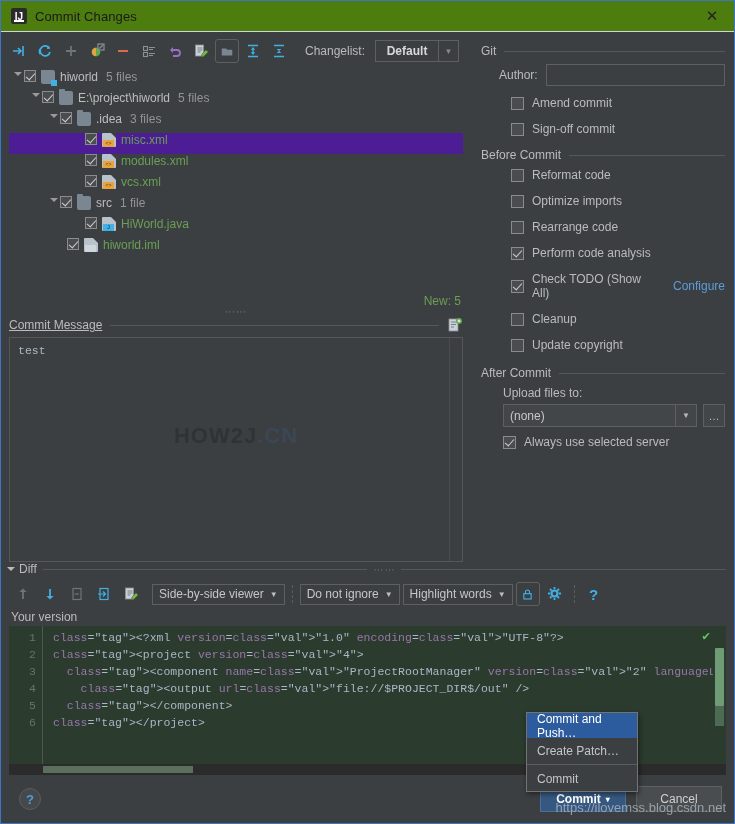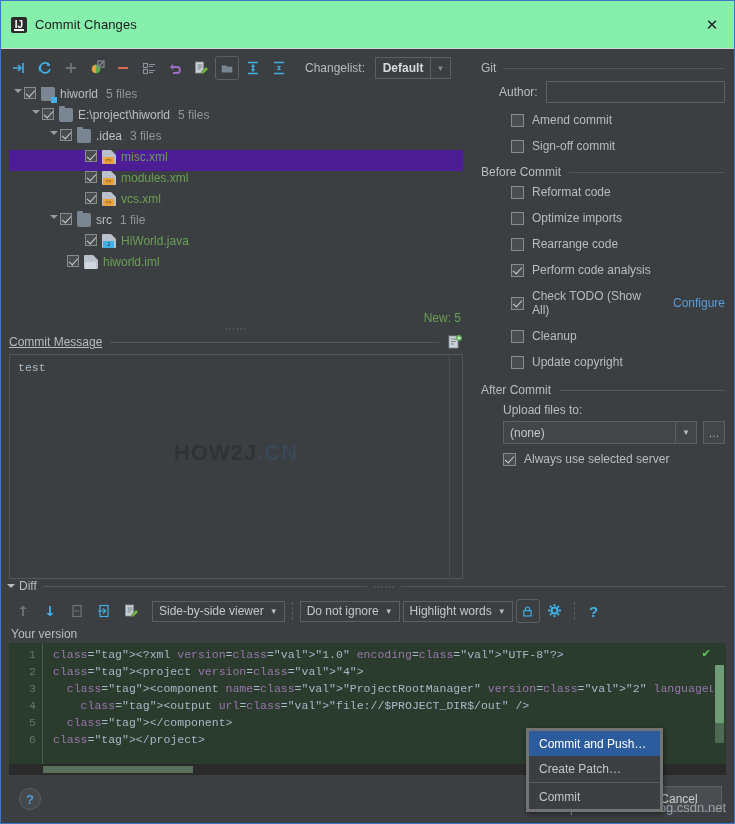--- a/index.html
+++ b/index.html
@@ -14,21 +14,21 @@
     position: relative;
   }
   .window {
     position:absolute; inset:0;
     border: 1px solid #3c76c4;
     background: #3c3f41;
     display:flex; flex-direction:column;
   }
   
   .titlebar {
-    height: 48px; background:#86efac; color:#000000;
+    height: 31px; background:#4d7c0f; color:#000000;
     display:flex; align-items:center; flex:0 0 auto;
     border-bottom:1px solid #d4d4d4;
   }
   .title-icon {
     width:16px;height:16px;margin-left:10px;margin-right:8px;
     background:#2b2b2b; border-radius:2px; position:relative;
     display:flex;align-items:center;justify-content:center;
     color:#fff; font-size:10px; font-weight:bold;
   }
   .title-icon::after{
@@ -53,21 +53,21 @@
     padding:0 6px; margin-top:4px;
   }
   .tb-btn{
     width:24px;height:24px;display:flex;align-items:center;justify-content:center;
     cursor:pointer; border-radius:3px; position:relative;
   }
   .tb-btn.framed{ border:1px solid #5e6060; }
   .tb-sep{ width:1px;height:18px;border-left:1px dashed #5a5c5e; margin:0 4px;}
   .tb-label{ margin-left:12px; color:#bbb; font-size:12px;}
   .changelist-combo{
-    margin-left:8px; height:22px; width:76px; display:flex;
+    margin-left:8px; height:22px; width:84px; display:flex;
     border:1px solid #5e6060; background:#3c3f41;
   }
   .changelist-combo .val{
     flex:1 1 auto; display:flex;align-items:center;justify-content:center;
     font-weight:bold; color:#d8d8d8; font-size:12px;
   }
   .changelist-combo .arrow{
     width:20px; border-left:1px solid #5e6060;
     display:flex;align-items:center;justify-content:center;
     color:#888; font-size:8px;
@@ -240,24 +240,23 @@
   .ed-hsb{
     height:11px; background:#2b2b2b; margin:0 8px;
     position:relative; flex:0 0 auto;
   }
   .ed-hsb .hthumb{
     position:absolute; left:34px; top:2px; width:150px; height:7px; background:#5a6f5c;
   }
 
   
   .popup{
-    position:absolute; left:525px; top:711px; width:137px;
-    background:#3c3f41; border:3px solid #737373; z-index:40;
+    position:absolute; left:525px; top:711px; width:112px;
+    background:#3c3f41; border:1px solid #737373; z-index:40;
     box-shadow:1px 2px 5px rgba(0,0,0,.45);
-    margin-top:16px;
   }
   .popup .mi{
     height:25px; display:flex;align-items:center;padding:0 10px;
     color:#c5c5c5; cursor:pointer; font-size:12px;
   }
   .popup .mi.sel{ background:#2d5c9e; color:#ffffff; }
   .popup .sep{ height:1px; background:#5a5c5e; margin:1px 0;}
 
   
   .bottom{

